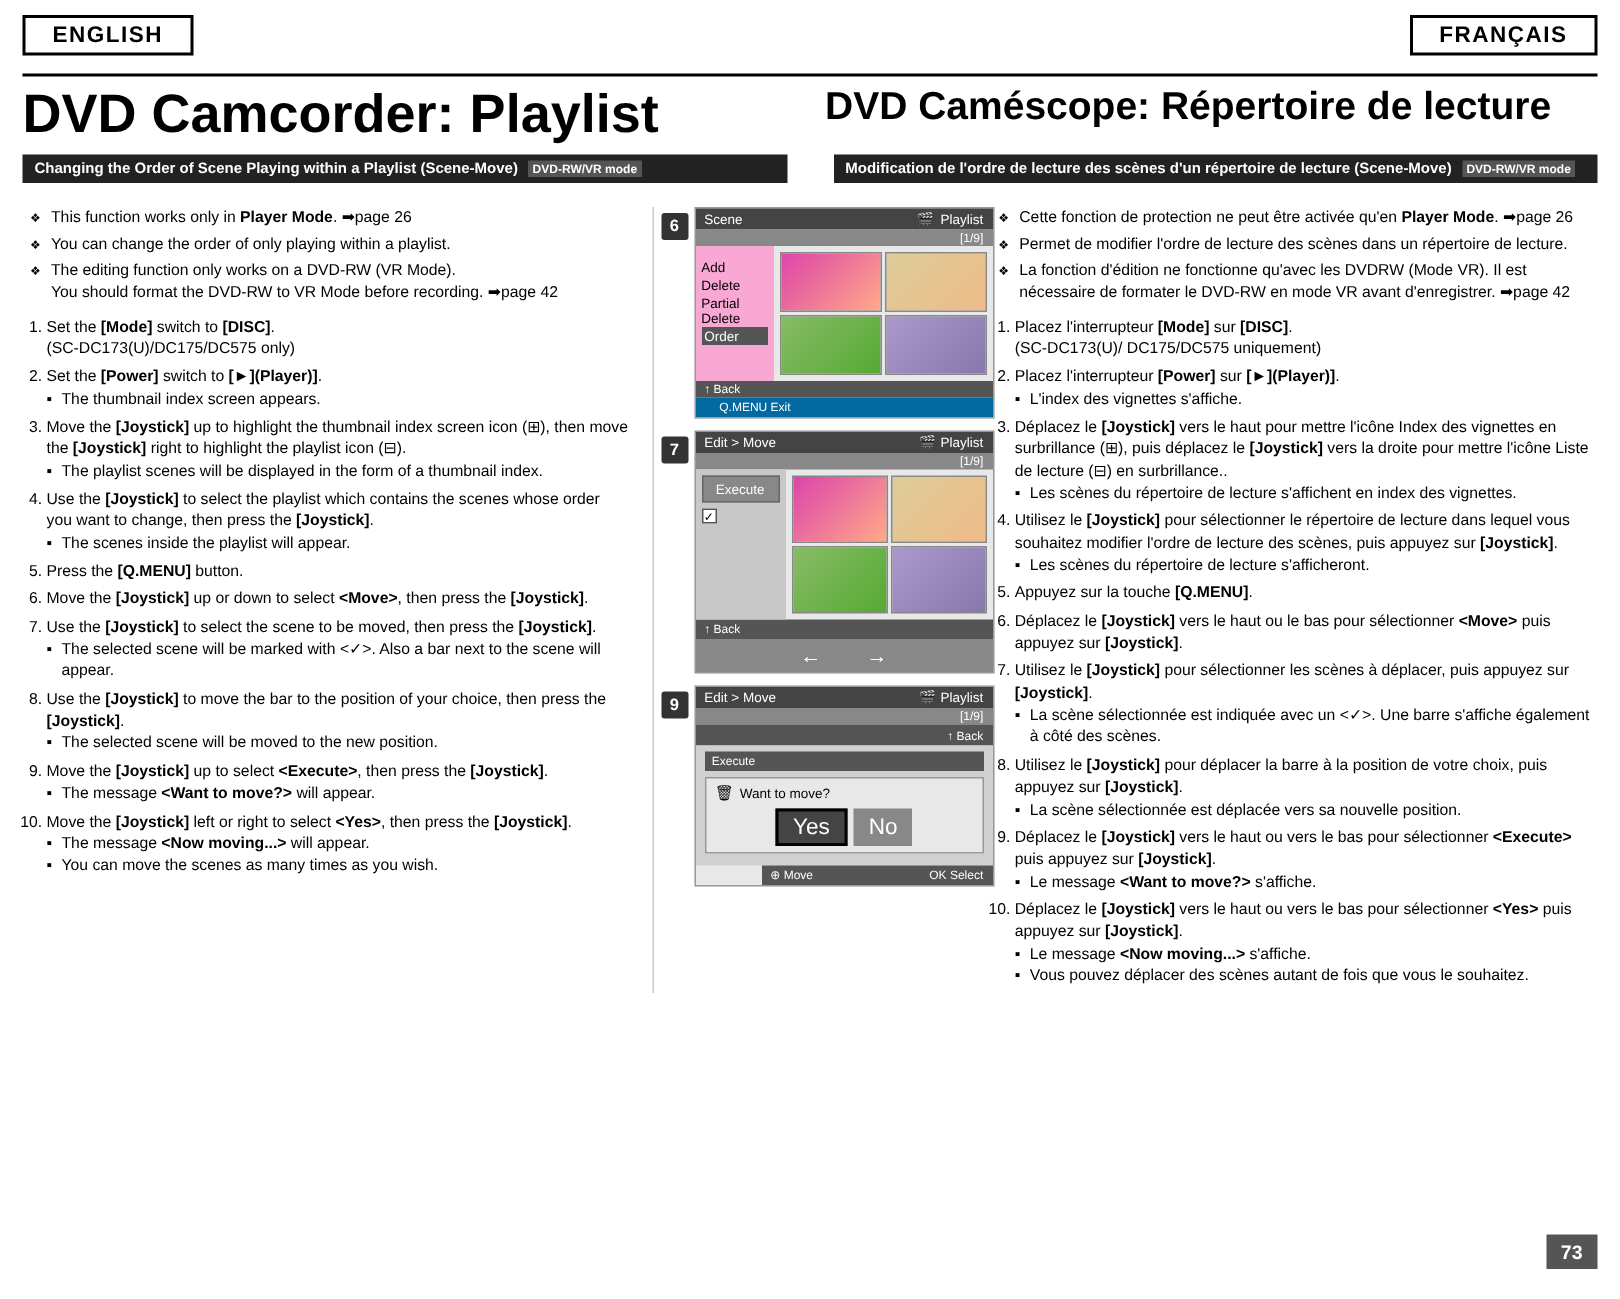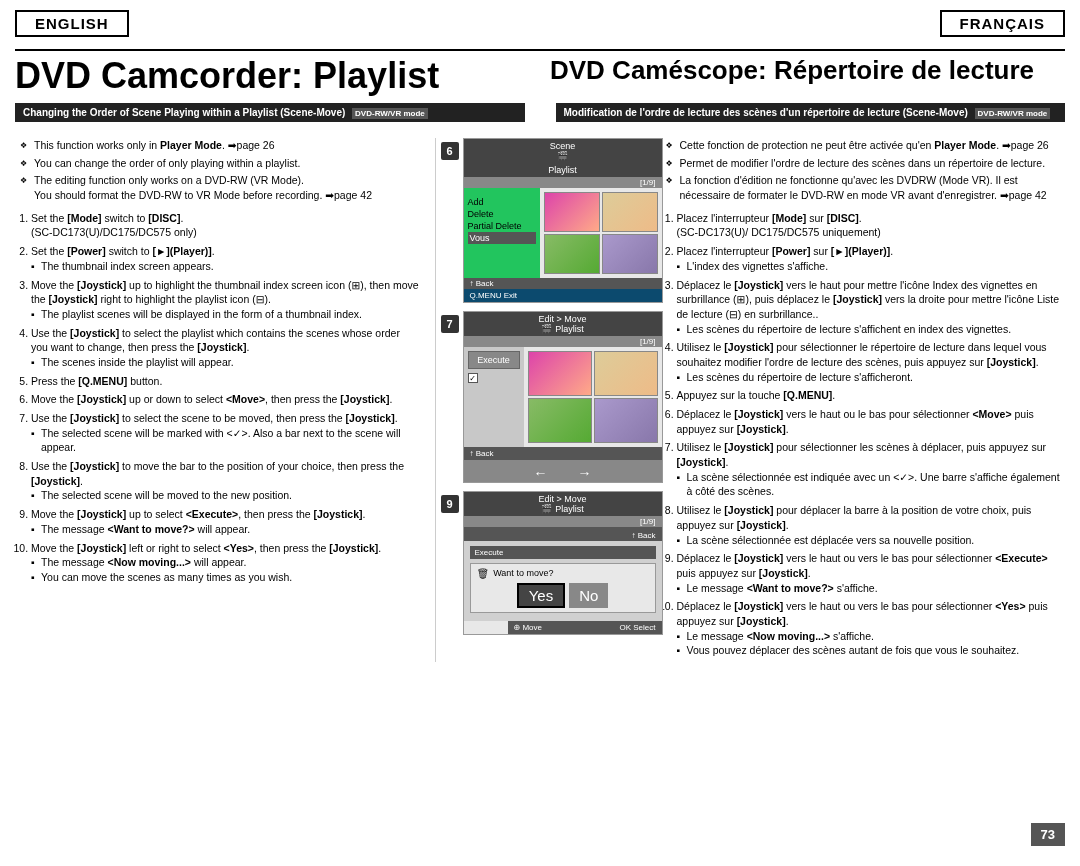--- a/index.html
+++ b/index.html
@@ -122,34 +122,33 @@
       width: 200px;
     }
     .dvd-panel-header {
       background: #444;
       color: #fff;
       font-size: 9px;
       padding: 2px 6px;
       display: flex;
       justify-content: space-between;
       align-items: center;
-      flex-direction: column;
     }
     .dvd-panel-header .panel-playlist {
       display: flex;
       align-items: center;
       gap: 4px;
     }
     .dvd-panel-body {
       display: flex;
       height: 90px;
     }
     .dvd-left-menu {
-      background: #22c55e;
-      width: 76px;
+      background: #f9a8d4;
+      width: 52px;
       padding: 4px;
       font-size: 9px;
     }
     .dvd-left-menu .scene-label {
       font-size: 9px;
       margin-bottom: 4px;
       font-weight: bold;
     }
     .dvd-menu-items {
       list-style: none;
@@ -174,24 +173,24 @@
     }
     .dvd-thumb {
       background: #bbb;
       border: 1px solid #888;
     }
     .dvd-thumb.flower { background: linear-gradient(135deg, #d4a, #fa8); }
     .dvd-thumb.dandelion { background: linear-gradient(135deg, #dc9, #eb8); }
     .dvd-thumb.cactus { background: linear-gradient(135deg, #8b6, #5a3); }
     .dvd-thumb.purple { background: linear-gradient(135deg, #a9c, #87a); }
     .dvd-panel-footer {
-      background: #0c4a6e;
+      background: #0369a1;
       color: #fff;
       font-size: 8px;
-      padding: 2px 6px;
+      padding: 2px 16px;
       display: flex;
       align-items: center;
       gap: 4px;
     }
     .panel-number {
       background: #333;
       color: #fff;
       width: 18px;
       height: 18px;
       border-radius: 2px;
@@ -383,21 +382,21 @@
             </div>
           </div>
           <div style="background:#888; color:#fff; font-size:8px; padding:1px 6px; text-align:right;">[1/9]</div>
           <div class="dvd-panel-body">
             <div class="dvd-left-menu">
               <div class="scene-label"></div>
               <ul class="dvd-menu-items">
                 <li>Add</li>
                 <li>Delete</li>
                 <li>Partial Delete</li>
-                <li class="selected">Vous</li>
+                <li class="selected">Order</li>
               </ul>
             </div>
             <div class="dvd-thumbnails">
               <div class="dvd-thumb flower"></div>
               <div class="dvd-thumb dandelion"></div>
               <div class="dvd-thumb cactus"></div>
               <div class="dvd-thumb purple"></div>
             </div>
           </div>
           <div style="display:flex; justify-content:space-between; background:#555; padding:1px 6px;">

